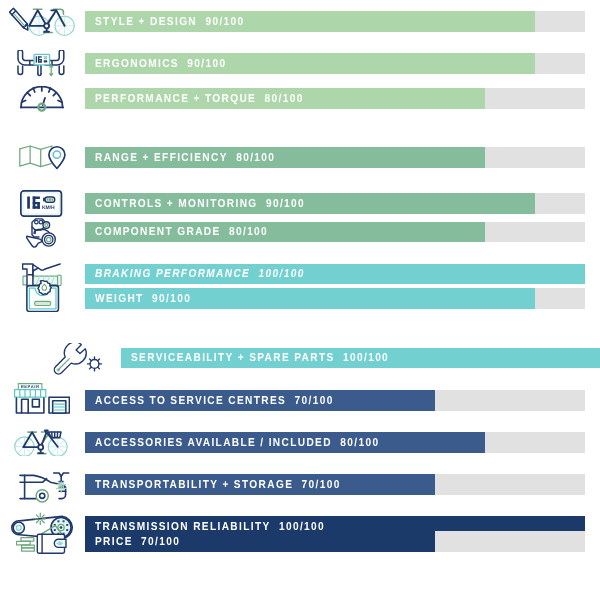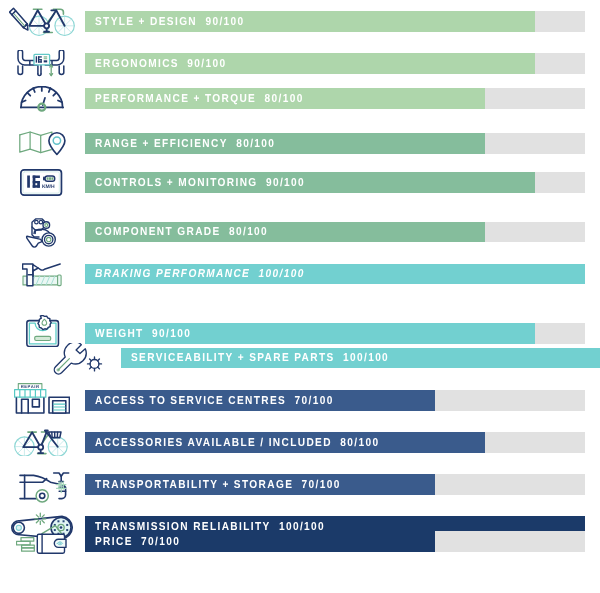--- a/index.html
+++ b/index.html
@@ -128,42 +128,42 @@
         </svg>
       </div>
       <div class="bar-track">
         <div class="bar-fill" style="width: 400px; background: rgb(174, 214, 171);"></div>
         <div class="bar-label">
           <span>PERFORMANCE + TORQUE</span>
           <span class="bar-score">80/100</span>
         </div>
       </div>
     </div>
-    <div class="row" style="top: 122px;">
+    <div class="row" style="top: 136px;">
       <div class="icon-cell">
         <svg width="48" height="26" viewBox="0 0 48 26" style="left:18.8px;top:9.4px" fill="none" stroke-linecap="round" stroke-linejoin="round">
           <g stroke="#6fa97f" stroke-width="1.25" fill="none" stroke-linejoin="round">
             <path d="M0.8 3.9 L11.1 1.0 L21.7 4.3 L32.9 1.0 L32.9 3.6"></path>
             <path d="M0.8 3.9 L0.8 21.2 L11.1 18.2 L21.7 21.6 L32.3 18.6"></path>
             <path d="M11.1 1.0 L11.1 18.2"></path>
             <path d="M21.7 4.3 L21.7 21.6"></path>
           </g>
           <path d="M37.9 23.5 C37.9 23.5 45.9 14.4 45.9 9.7 C45.9 5.3 42.3 1.7 37.9 1.7 C33.5 1.7 29.9 5.3 29.9 9.7 C29.9 14.4 37.9 23.5 37.9 23.5 Z" fill="none" stroke="#21386b" stroke-width="1.65"></path>
           <circle cx="37.9" cy="9.6" r="3.7" fill="none" stroke="#63c2c9" stroke-width="1.5"></circle>
         </svg>
       </div>
       <div class="bar-track">
         <div class="bar-fill" style="width: 400px; background: rgb(133, 189, 156);"></div>
         <div class="bar-label">
           <span>RANGE + EFFICIENCY</span>
           <span class="bar-score">80/100</span>
         </div>
       </div>
     </div>
-    <div class="row" style="top: 161px; text-align: right;">
+    <div class="row" style="top: 182px; text-align: right;">
       <div class="icon-cell">
         <svg width="43" height="27" viewBox="0 0 43 27" style="left:20.3px;top:7.9px" fill="none" stroke-linecap="round" stroke-linejoin="round">
           <rect x="0.85" y="0.85" width="40.6" height="25.3" rx="3.2" fill="#ffffff" stroke="#21386b" stroke-width="1.7"></rect>
           <rect x="3.0" y="2.9" width="36.3" height="21.2" rx="1.5" fill="none" stroke="#d6eeea" stroke-width="0.95"></rect>
           <g fill="#21386b">
             <rect x="7.2" y="6.5" width="2.7" height="12.2"></rect>
             <rect x="12.7" y="6.5" width="7.2" height="2.5"></rect>
             <rect x="12.7" y="6.5" width="2.7" height="12.2"></rect>
             <rect x="12.7" y="16.2" width="7.2" height="2.5"></rect>
             <rect x="17.2" y="12.2" width="2.7" height="6.5"></rect>
@@ -234,21 +234,21 @@
         </svg>
       </div>
       <div class="bar-track">
         <div class="bar-fill" style="width: 500px; background: rgb(114, 208, 208);"></div>
         <div class="bar-label">
           <span>BRAKING PERFORMANCE</span>
           <span class="bar-score">100/100</span>
         </div>
       </div>
     </div>
-    <div class="row" style="top: 312px;">
+    <div class="row" style="top: 277px;">
       <div class="icon-cell">
         <svg width="34" height="32" viewBox="0 0 34 32" style="left:26px;top:3.2px" fill="none" stroke-linecap="round" stroke-linejoin="round">
           <rect x="0.85" y="5.6" width="31.6" height="25.8" rx="2.3" fill="#ffffff" stroke="#21386b" stroke-width="1.55"></rect>
           <path d="M3.4 8.1 L9.1 8.1 A7.6 7.6 0 0 0 24.3 8.1 L30.0 8.1 L30.0 28.9 L3.4 28.9 Z" fill="none" stroke="#5ecdc8" stroke-width="1.3"></path>
           <path d="M14.4 1.0 L16.6 0.4 L18.6 1.4 L20.7 1.1 L21.8 3.0 L23.9 3.7 L23.8 5.9 L25.2 7.5 L24.1 9.4 L24.2 11.6 L22.2 12.4 L20.9 14.2 L18.8 13.8 L16.8 14.6 L15.3 13.0 L13.3 12.3 L13.1 10.1 L11.9 8.3 L13.2 6.5 L13.4 4.3 L15.3 3.2 Z" fill="#ffffff" stroke="#21386b" stroke-width="1.4" stroke-linejoin="round"></path>
           <path d="M18.4 4.2 C18.4 4.2 20.7 6.5 20.7 7.9 C20.7 9.2 19.7 10.2 18.4 10.2 C17.1 10.2 16.0 9.2 16.0 7.9 C16.0 6.5 18.4 4.2 18.4 4.2 Z" fill="none" stroke="#6fa97f" stroke-width="1.05"></path>
           <rect x="8.7" y="21.3" width="16.0" height="4.2" rx="1.5" fill="#d4e9d8" stroke="#6fa97f" stroke-width="1.15"></rect>
         </svg>
       </div>
       <div class="bar-track">

